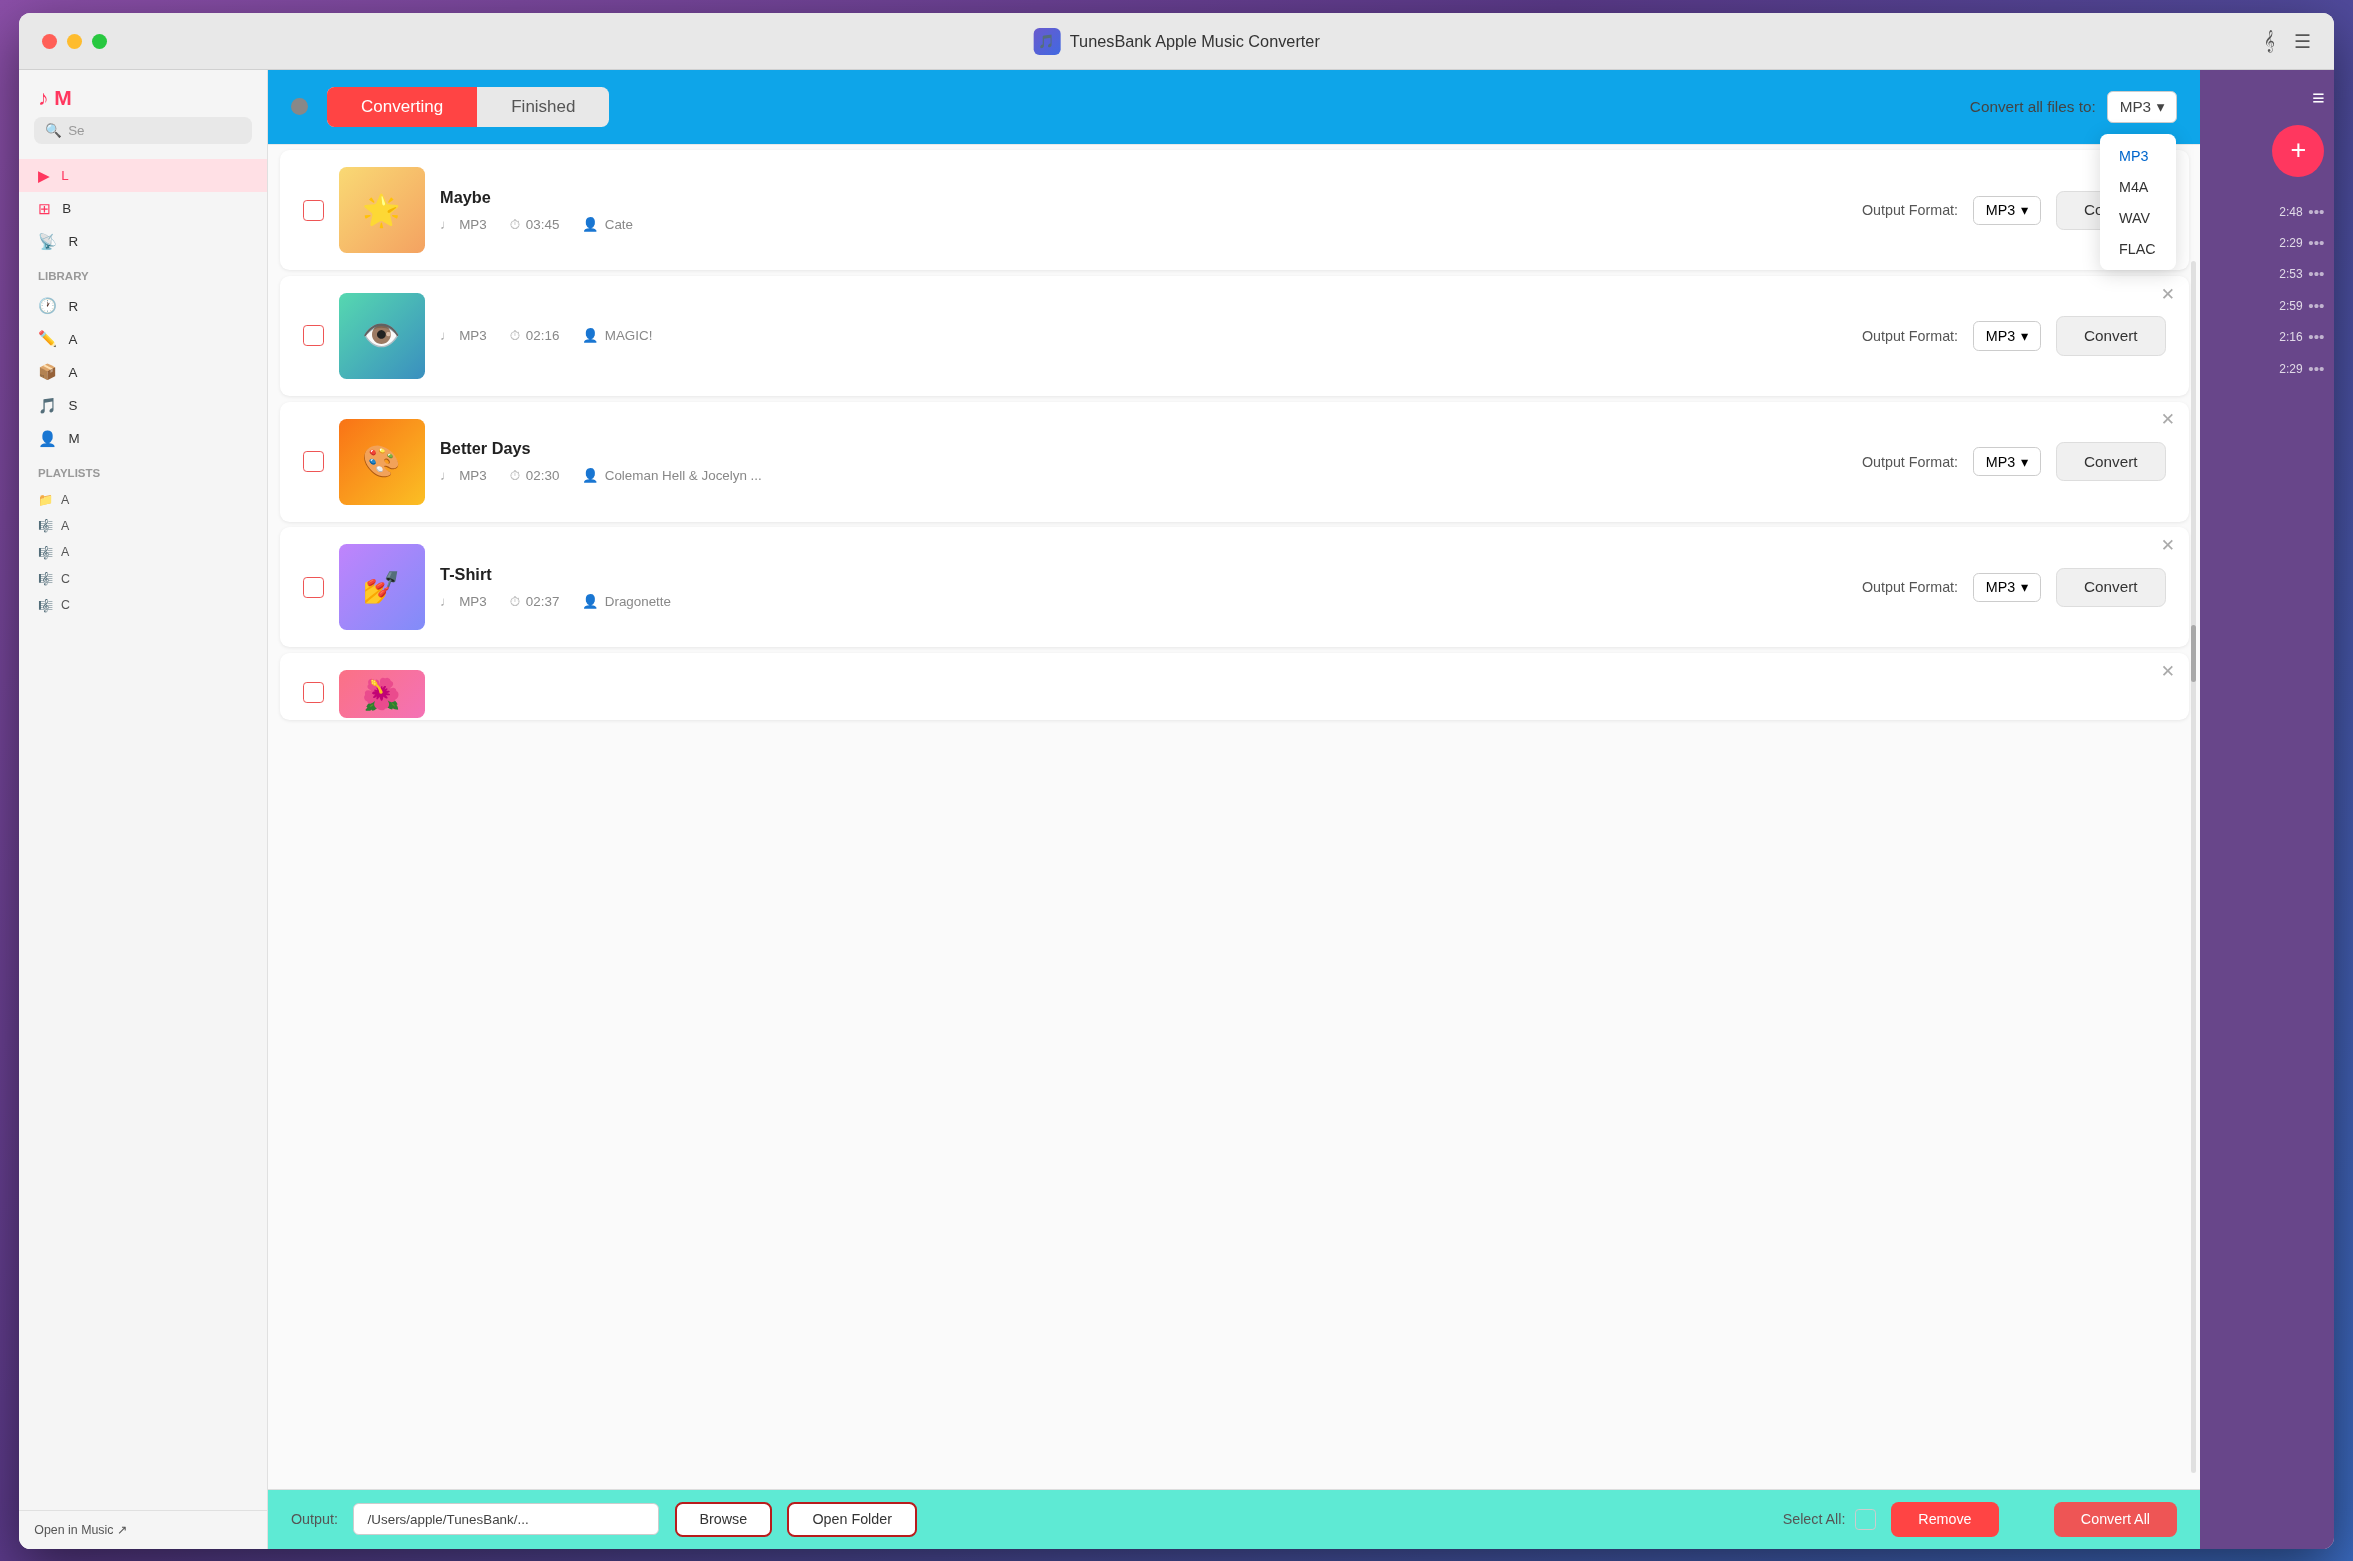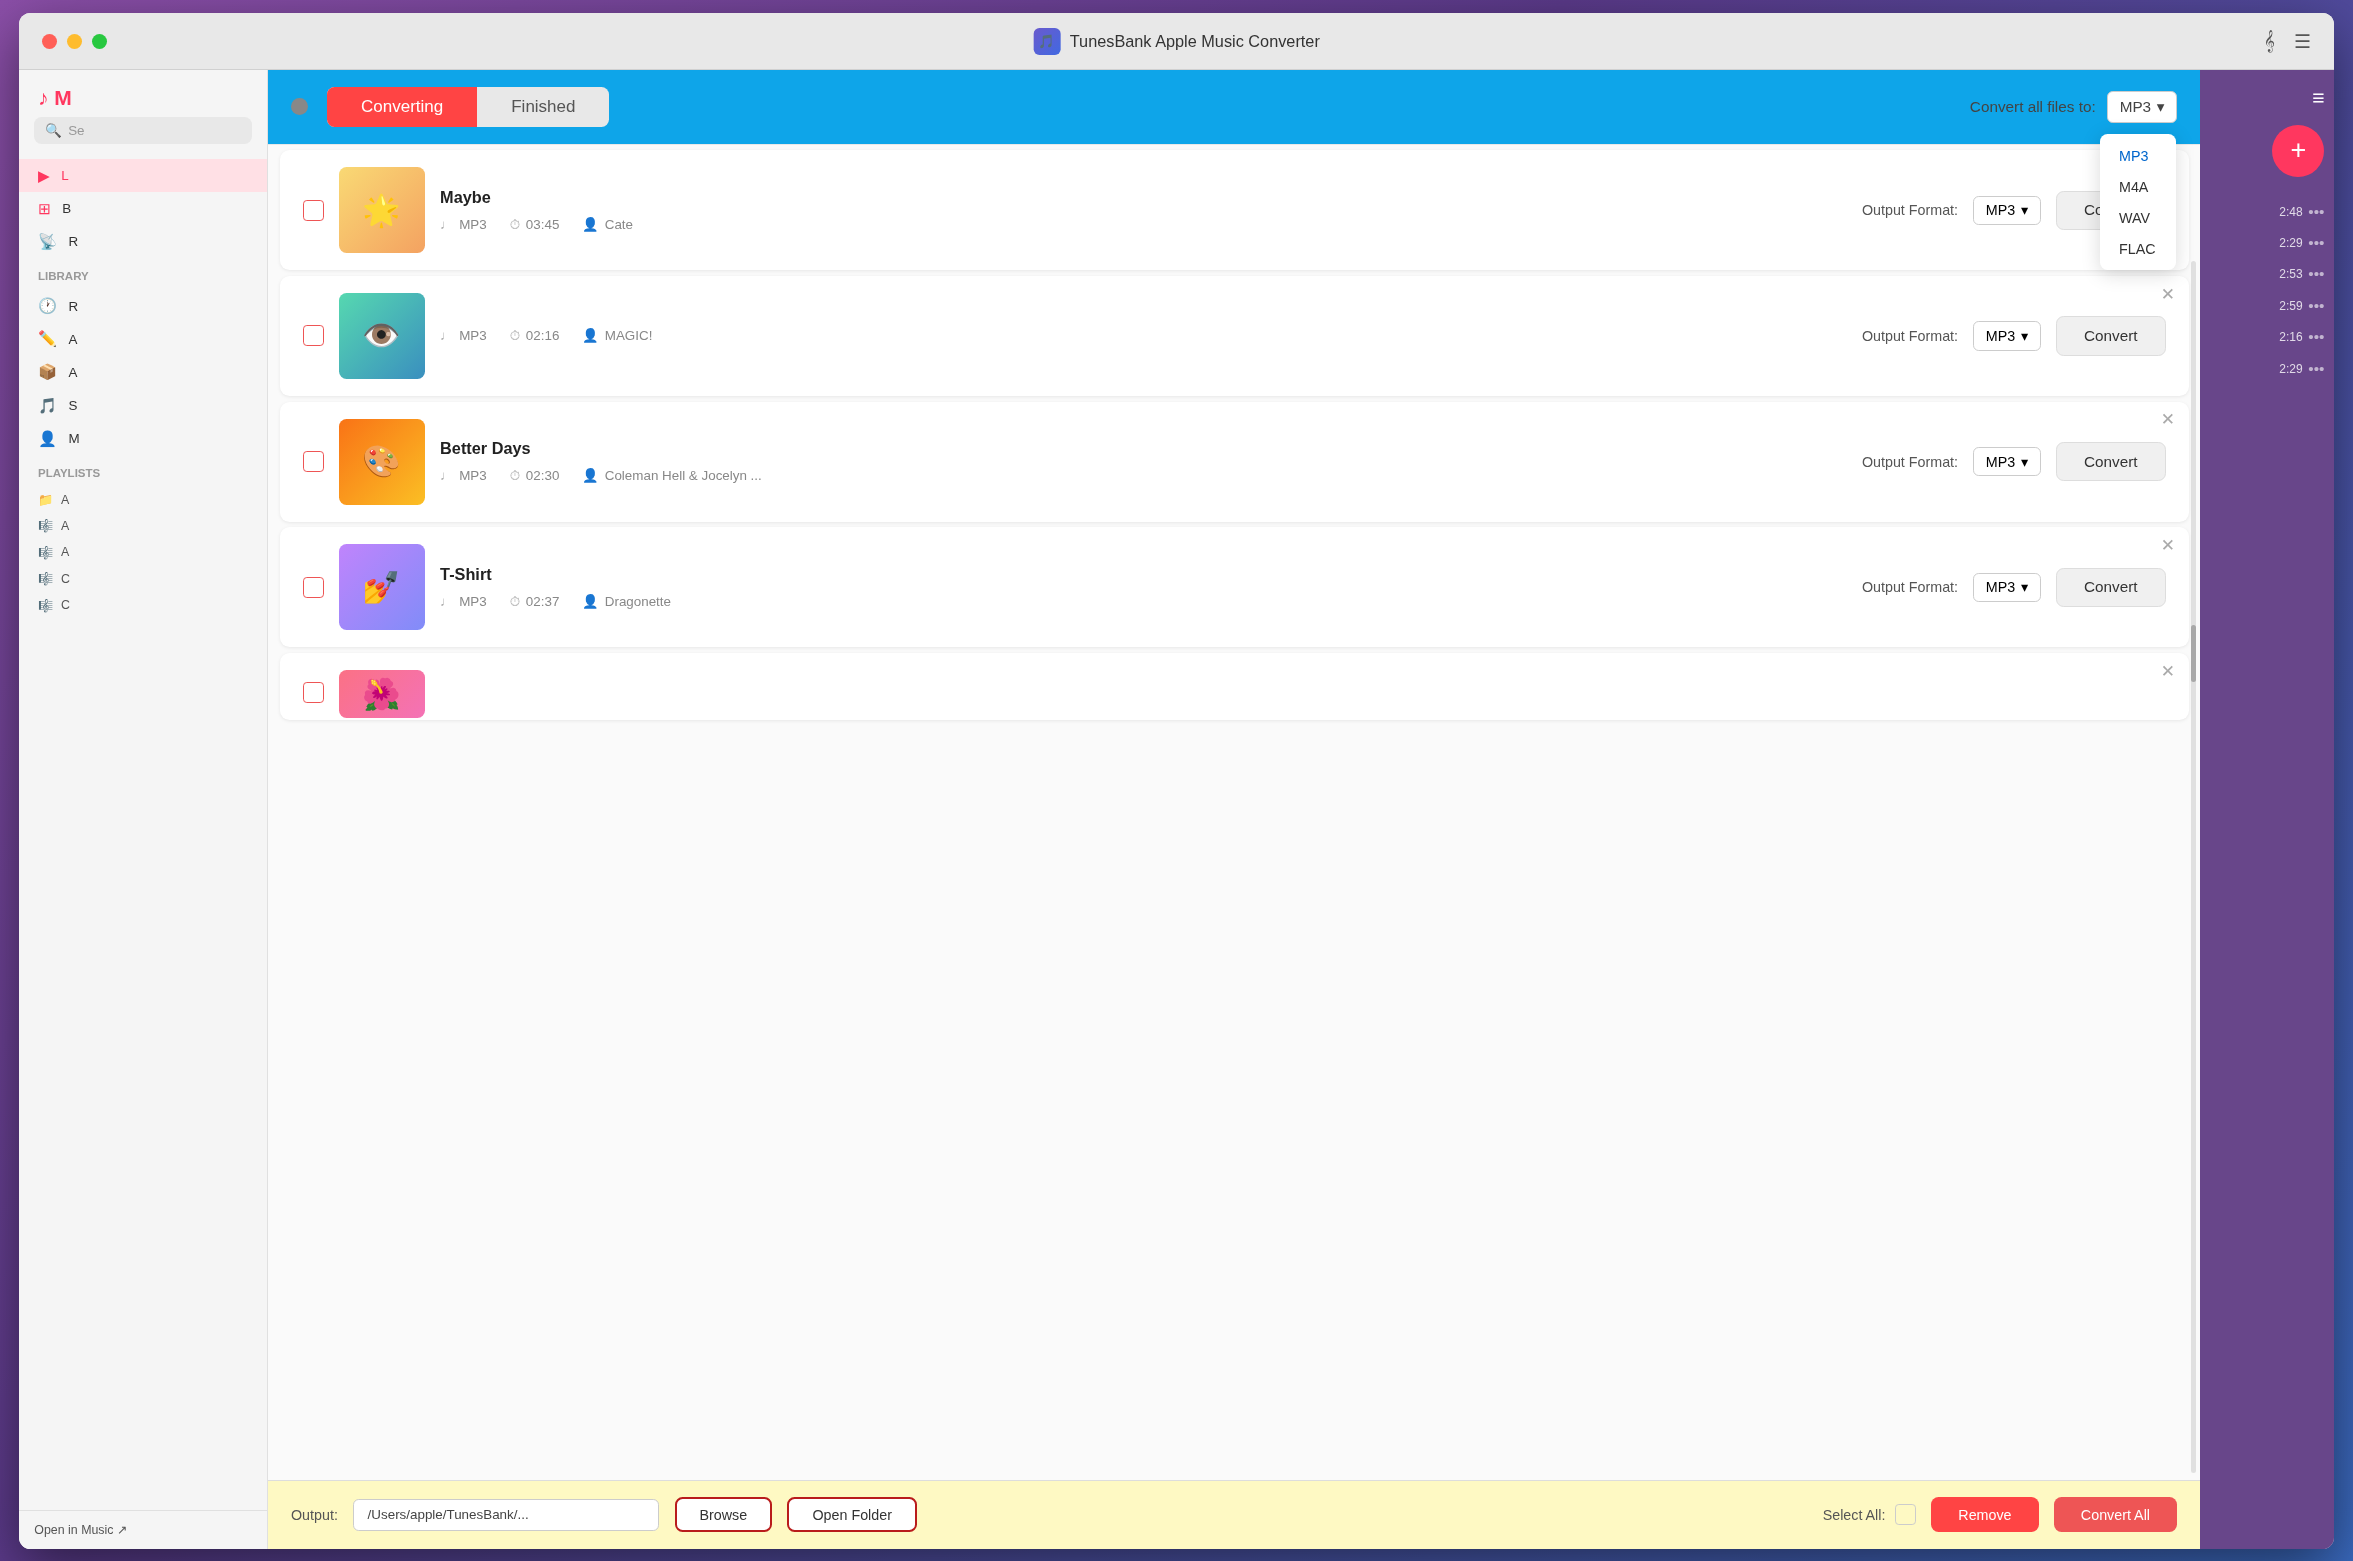--- a/index.html
+++ b/index.html
@@ -387,27 +387,27 @@
       cursor: pointer;
       line-height: 1;
     }
 
     
     .bottom-bar {
       position: absolute;
       bottom: 0;
       left: 0;
       right: 0;
-      background: #fef9c3;
+      background: #5eead4;
       border-top: 1px solid #ddd;
       padding: 13.4px 23px;
       display: flex;
       align-items: center;
       gap: 15.3px;
-      height: 69px;
+      height: 60px;
     }
     .output-label {
       font-size: 14.3px;
       color: #555;
       white-space: nowrap;
     }
     .output-path {
       background: white;
       border: 1px solid #ccc;
       border-radius: 5.7px;
@@ -455,20 +455,21 @@
     }
     .convert-all-btn {
       background: #e55;
       color: white;
       border: none;
       border-radius: 7.6px;
       padding: 9.6px 27px;
       font-size: 14.3px;
       font-weight: 500;
       cursor: pointer;
+      margin-left: 40px;
     }
 
     
     .right-sidebar {
       width: 134px;
       background: rgba(80,40,120,0.85);
       display: flex;
       flex-direction: column;
       align-items: flex-end;
       padding: 15.3px 9.6px;

